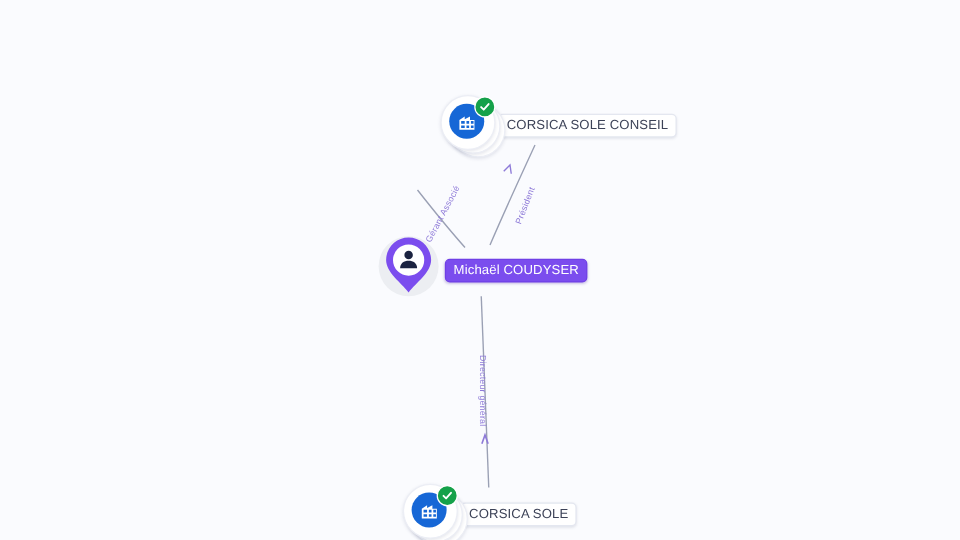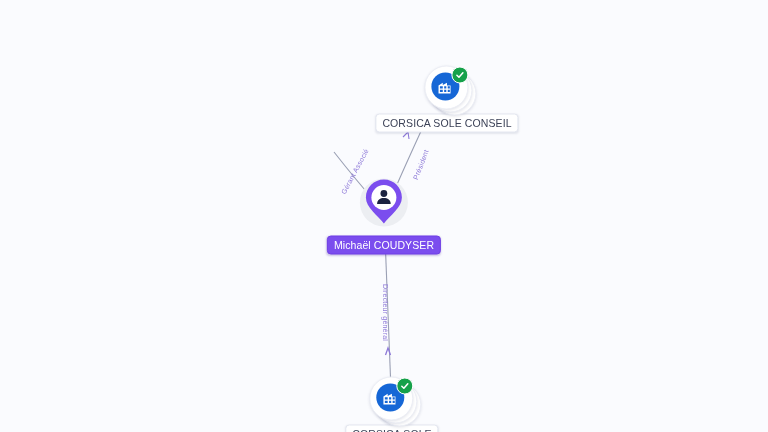--- a/index.html
+++ b/index.html
@@ -23,21 +23,20 @@
     position: absolute;
     left: 0;
     top: 0;
     width: 768px;
     height: 432px;
   }
   .node {
     position: absolute;
     transform: translate(-50%, -50%);
     display: flex;
-    flex-direction: column;
     align-items: center;
   }
 
   
   .company-marker {
     position: relative;
     width: 46px;
     height: 46px;
   }
   .stack-card {

